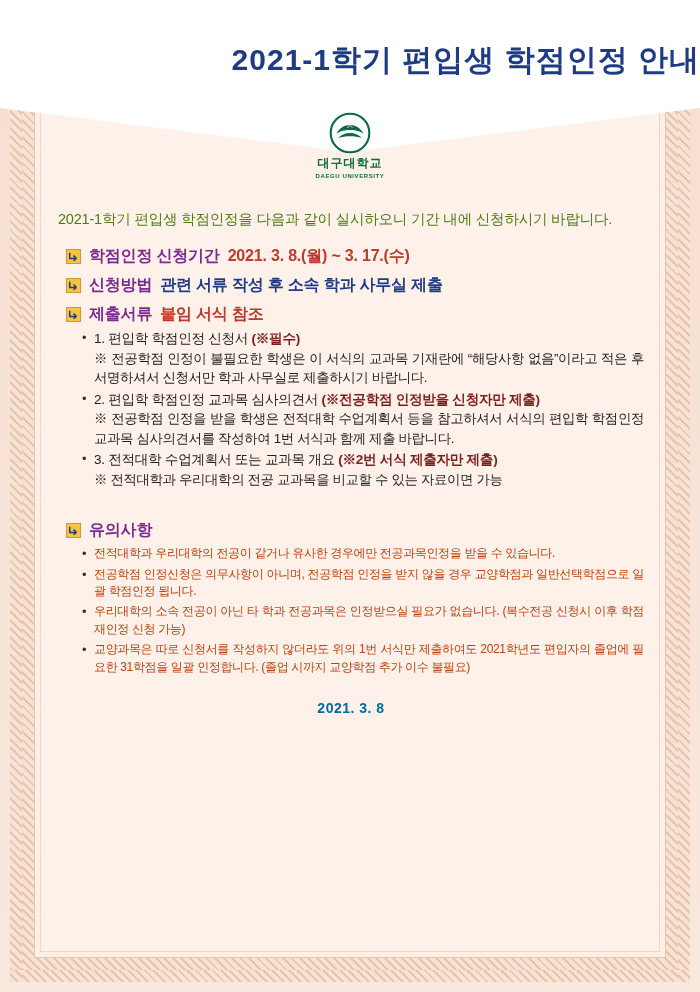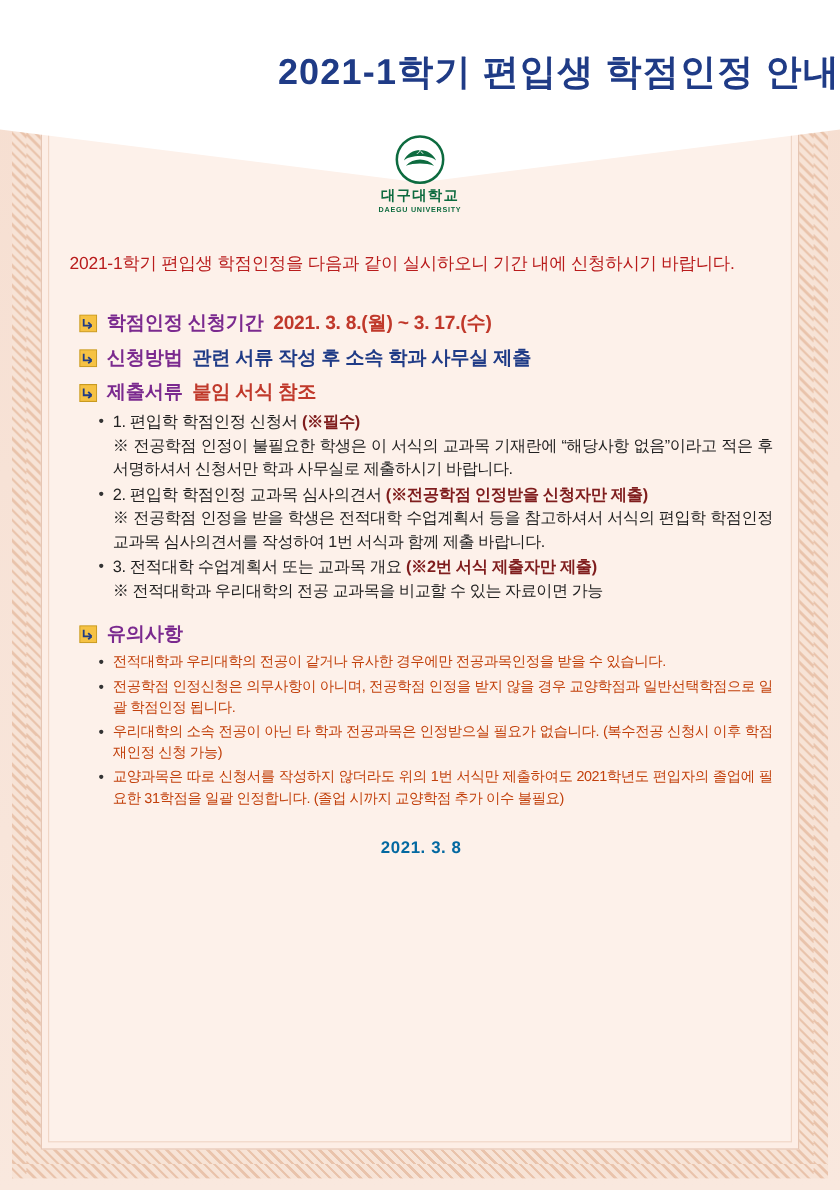--- a/index.html
+++ b/index.html
@@ -103,22 +103,22 @@
   
   .content {
     position: absolute;
     top: 210px;
     left: 58px;
     width: 586px;
     z-index: 8;
   }
   .intro {
     font-size: 14.5px;
-    color: #b91c1c;
-    margin-bottom: 30px;
+    color: #4d7c0f;
+    margin-bottom: 17px;
     letter-spacing: -0.2px;
   }
 
   .sec {
     margin-bottom: 8px;
   }
   .sec-head {
     display: flex;
     align-items: center;
     gap: 8px;
@@ -183,21 +183,21 @@
     line-height: 1.45;
     letter-spacing: -0.35px;
     text-align: justify;
   }
   .red {
     color: #7f1d1d;
     font-weight: bold;
   }
 
   .caution-head {
-    margin-top: 16px;
+    margin-top: 31px;
   }
   ul.caution {
     list-style: none;
     margin: 4px 0 0 0;
     padding: 0 0 0 22px;
   }
   ul.caution > li {
     position: relative;
     padding-left: 14px;
     margin-bottom: 3px;

